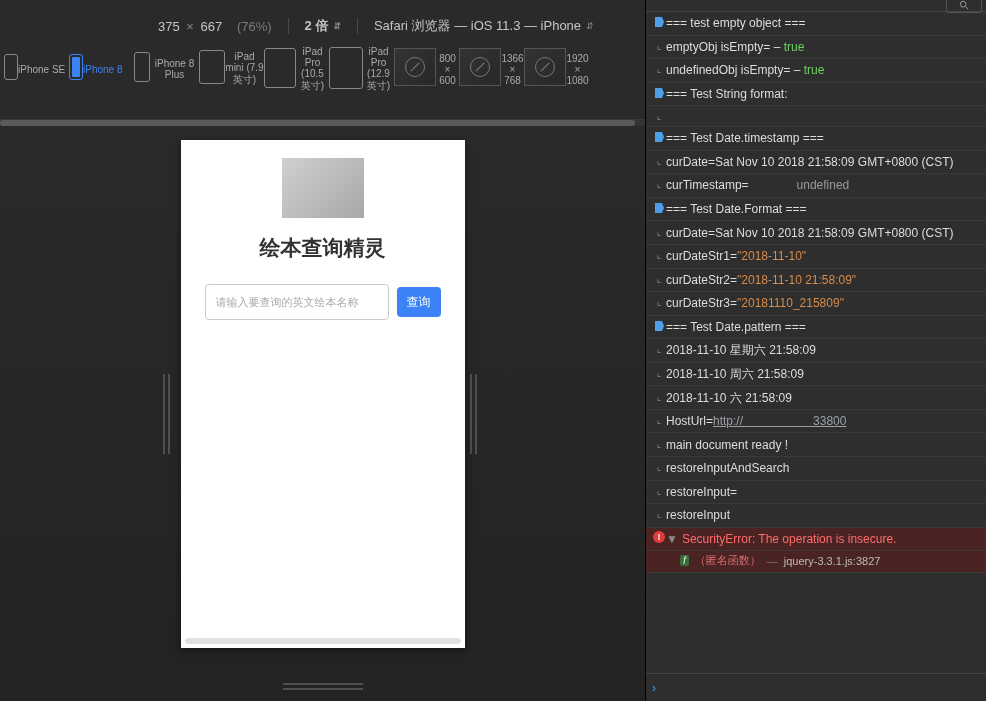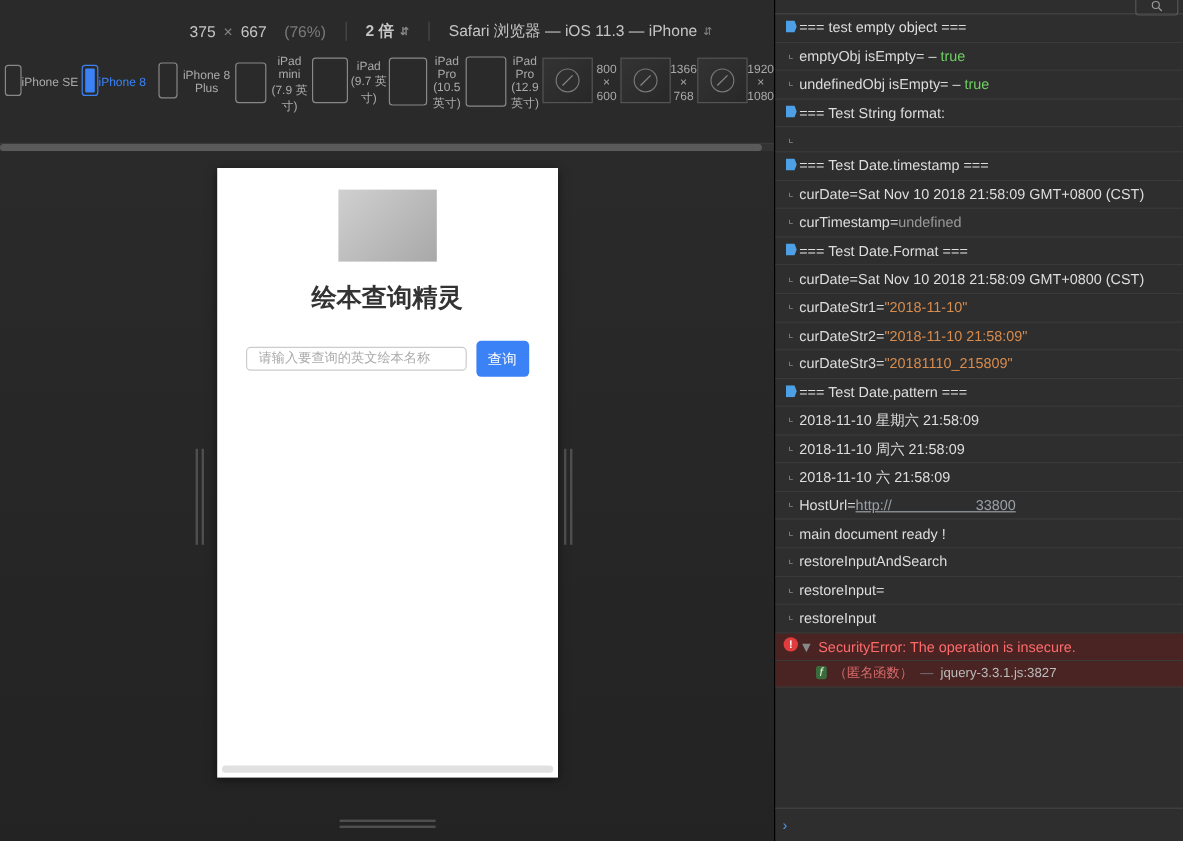--- a/index.html
+++ b/index.html
@@ -47,36 +47,36 @@
   .ruler-left::after, .ruler-right::after { left: 5px; }
   .ruler-bottom { position: absolute; left: 50%; transform: translateX(-50%); bottom: 12px; height: 6px; width: 80px; }
   .ruler-bottom::before, .ruler-bottom::after { content: ""; position: absolute; height: 2px; width: 100%; background: #4f4f4f; }
   .ruler-bottom::before { top: 0; }
   .ruler-bottom::after { top: 5px; }
   
   .page { padding-top: 18px; display: flex; flex-direction: column; align-items: center; color: #333; }
   .page .thumb-img { width: 82px; height: 60px; background: linear-gradient(135deg, #d0d0d0, #a8a8a8); }
   .page h1 { margin-top: 16px; font-size: 21px; font-weight: 600; color: #333; }
   .page .row { margin-top: 22px; display: flex; align-items: center; gap: 8px; }
-  .page input { width: 184px; height: 20px; border: 1px solid #ccc; border-radius: 4px; padding: 0 10px; font-size: 11px; color: #555; }
+  .page input { width: 184px; height: 36px; border: 1px solid #ccc; border-radius: 4px; padding: 0 10px; font-size: 11px; color: #555; }
   .page input::placeholder { color: #aaa; }
   .page button { height: 30px; width: 44px; background: #3b82f6; color: #fff; border: none; border-radius: 4px; font-size: 12px; cursor: pointer; }
   .frame-scroll { position: absolute; bottom: 4px; left: 4px; right: 4px; height: 6px; background: #e1e1e1; border-radius: 3px; }
   
   
   .right-panel { flex: 1; background: #2e2e2e; border-left: 1px solid #000; display: flex; flex-direction: column; font-size: 12px; }
   .console-head { height: 12px; position: relative; border-bottom: 1px solid #444; }
   .search-pill { position: absolute; right: 4px; top: -3px; width: 36px; height: 16px; border: 1px solid #555; border-radius: 3px; display: flex; align-items: center; justify-content: center; }
   .search-pill svg { width: 10px; height: 10px; stroke: #999; fill: none; }
   .log-list { flex: 1; overflow: hidden; }
   .log { display: flex; align-items: flex-start; padding: 3.2px 6px; border-bottom: 1px solid #3a3a3a; line-height: 1.35; }
   .log .gutter { width: 14px; flex-shrink: 0; display: flex; align-items: center; justify-content: center; }
   .log .msg { flex: 1; color: #ddd; word-break: break-all; }
   .log .true-val { color: #6fcf63; }
-  .log .undef-val { color: #999; }
+  .log .undef-val { color: #999; margin-left: 48px; }
   .log .str-val { color: #d88c4d; }
   .log .url { color: #9aa0a6; text-decoration: underline; }
   .bm { width: 10px; height: 10px; display: inline-block; }
   .bm svg { width: 10px; height: 10px; }
   .log.info .gutter .bm svg { fill: #4d9fe6; }
   .log.plain .gutter { color: #888; font-size: 10px; }
   .log.error { background: #4a2323; }
   .log.error .msg { color: #ff6b6b; }
   .err-circle { width: 12px; height: 12px; background: #e23b3b; border-radius: 50%; color: #fff; font-size: 9px; display: flex; align-items: center; justify-content: center; font-weight: bold; }
   .err-sub { padding: 2px 6px 4px 34px; background: #4a2323; color: #c59595; border-bottom: 1px solid #3a3a3a; display: flex; align-items: center; gap: 6px; font-size: 11px; }
@@ -129,26 +129,20 @@
         <div>iPhone 8 Plus</div>
       </div>
       <div class="device">
         <div class="icon-wrap">
           <div class="tablet-icon tab-mini"></div>
         </div>
         <div>iPad mini (7.9 英寸)</div>
       </div>
       <div class="device">
         <div class="icon-wrap">
-          <div class="tablet-icon tab-97"></div>
-        </div>
-        <div>iPad (9.7 英寸)</div>
-      </div>
-      <div class="device">
-        <div class="icon-wrap">
           <div class="tablet-icon tab-105"></div>
         </div>
         <div>iPad Pro (10.5 英寸)</div>
       </div>
       <div class="device">
         <div class="icon-wrap">
           <div class="tablet-icon tab-129"></div>
         </div>
         <div>iPad Pro (12.9 英寸)</div>
       </div>

